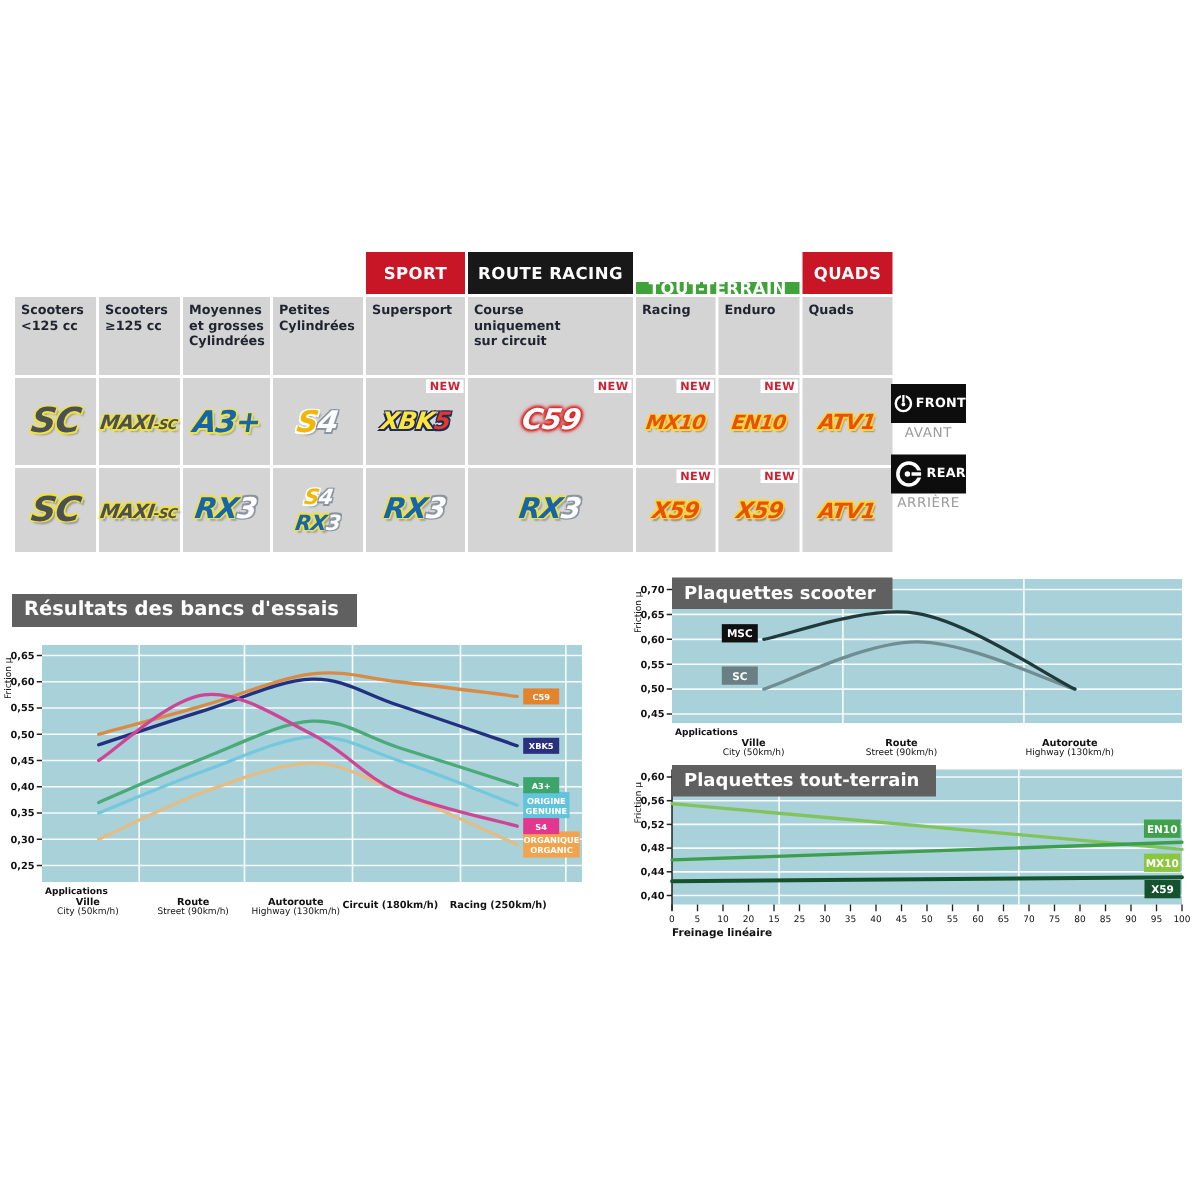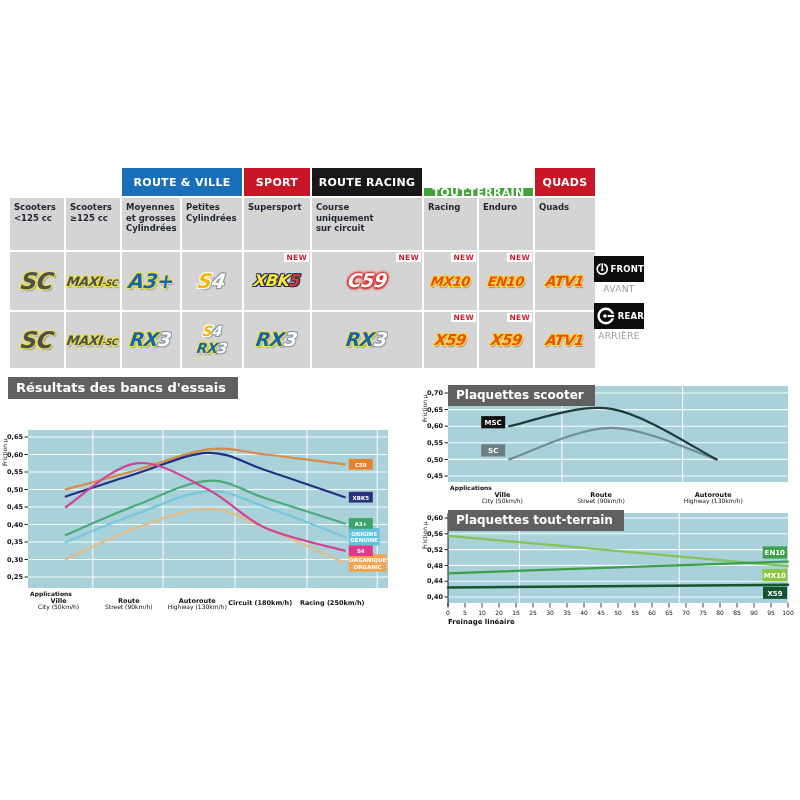--- a/index.html
+++ b/index.html
@@ -29,35 +29,34 @@
   .s-whitered{color:#fff;text-shadow:-1.5px 0 2px #d62626,1.5px 0 2px #d62626,0 -1.5px 2px #d62626,0 1.5px 2px #d62626,0 0 4px #f26a6a}
   .s-fire{color:#e8500c;text-shadow:-1px -1px 0 #f8d73e,1px -1px 0 #f8d73e,-1px 1px 0 #f8d73e,1px 1px 0 #f8d73e,1.5px 2px 1px rgba(90,40,0,.4)}
 
   
   .badge-col{position:absolute;left:594px;top:256px;width:50px;text-align:center}
   .badge{background:#0d0d0d;padding:2px 0;display:flex;flex-direction:row;align-items:center}
   .badge-label{color:#fff;font-weight:bold;font-size:8.5px;letter-spacing:.2px}
   .badge-sub{color:#9a9a9a;font-size:9px;letter-spacing:.4px;margin:2px 0 9px}
 
   
-  #section-title{position:absolute;left:8px;top:377px;background:#606060;color:#fff;
+  #section-title{position:absolute;left:8px;top:396px;background:#606060;color:#fff;
        font-weight:bold;font-size:13px;padding:3px 12px 4px 8px}
   #charts{position:absolute;left:0;top:0;width:800px;height:800px}
   .chart-block{position:absolute}
   .chart-header{position:absolute;background:#606060;color:#fff;font-weight:bold;
        font-size:12px;padding:3px 11px 4px 8px;white-space:nowrap}
   svg text{font-family:"DejaVu Sans",sans-serif}
 </style>
 </head>
 <body>
 
 <div class="page">
 
   <div id="brake-table">
-      <div class="cat" style="background: rgb(26, 112, 184); grid-area: 1 / 3 / auto / span 2;">ROUTE &amp; VILLE</div>
       <div class="cat" style="background: rgb(200, 22, 39); grid-area: 1 / 5 / auto / span 1;">SPORT</div>
       <div class="cat" style="background: rgb(24, 24, 24); grid-area: 1 / 6 / auto / span 1;">ROUTE RACING</div>
       <div class="cat" style="background: rgb(63, 163, 57); grid-area: 1 / 7 / auto / span 2; margin-top: 20px;">TOUT-TERRAIN</div>
       <div class="cat" style="background: rgb(200, 22, 39); grid-area: 1 / 9 / auto / span 1;">QUADS</div>
       <div class="sub" style="grid-area: 2 / 1;">Scooters
 &lt;125 cc</div>
       <div class="sub" style="grid-area: 2 / 2;">Scooters
 ≥125 cc</div>
       <div class="sub" style="grid-area: 2 / 3;">Moyennes
 et grosses

